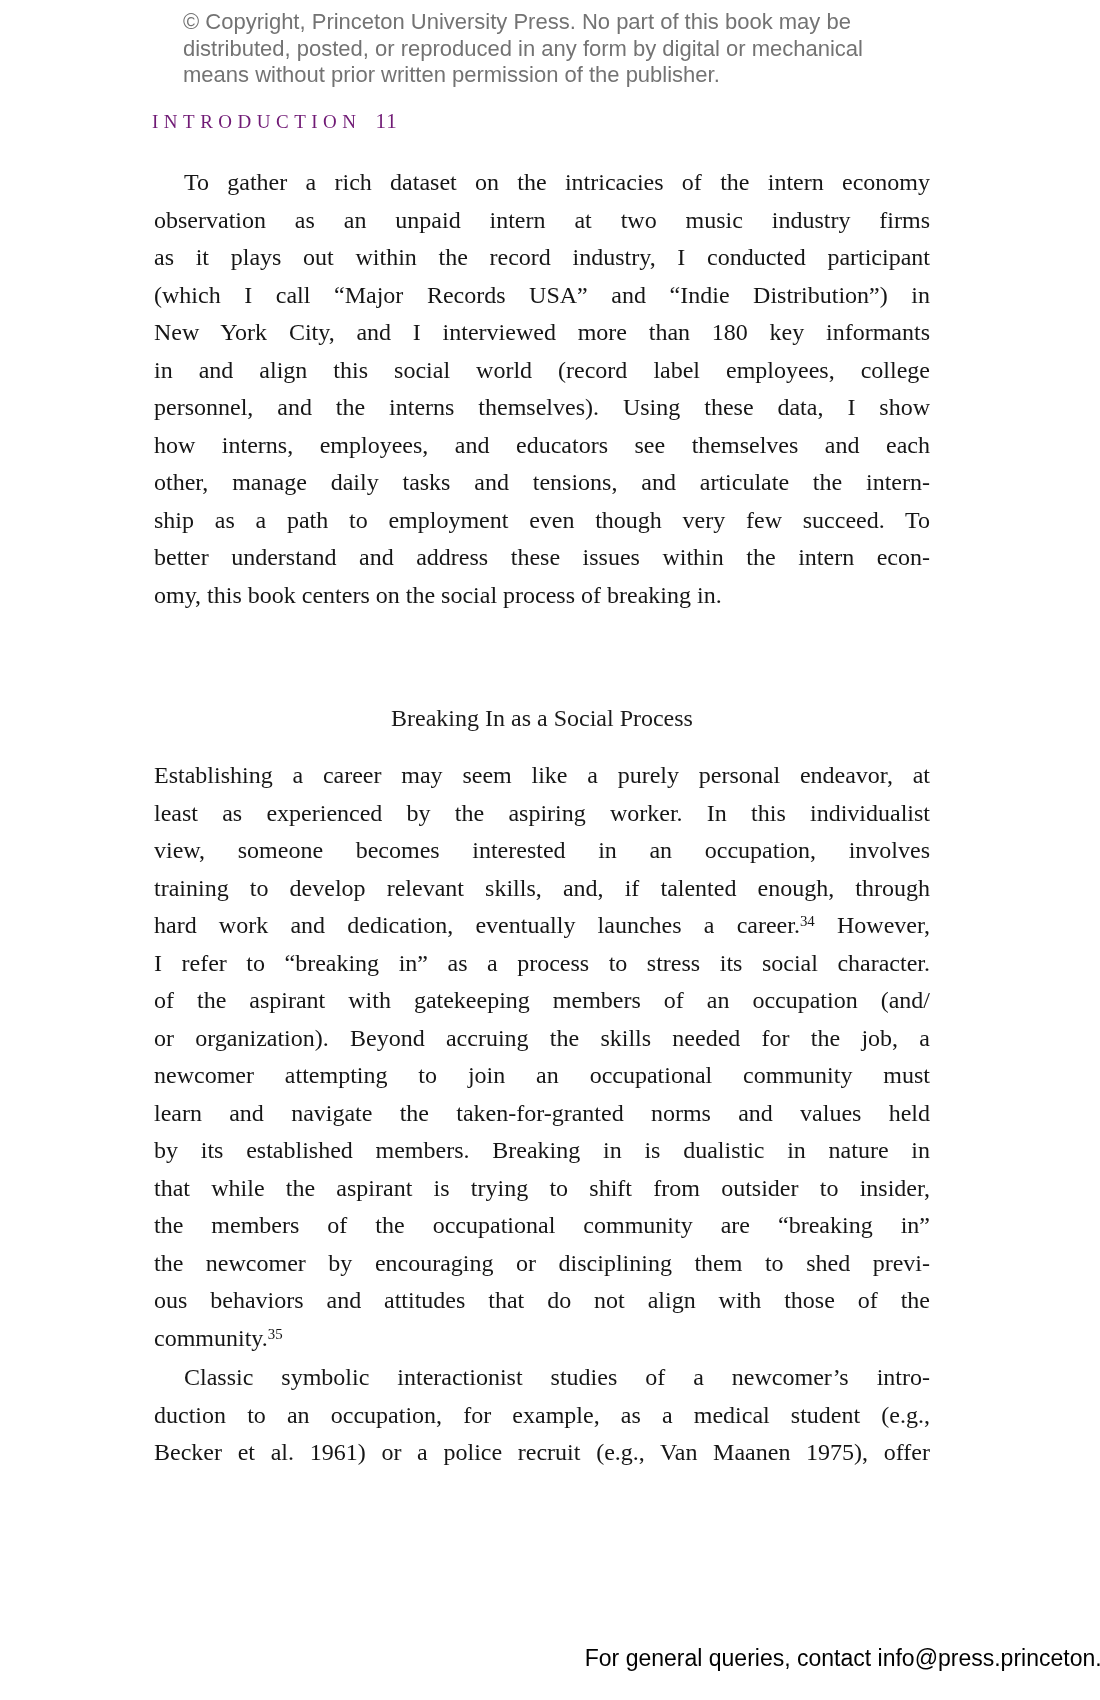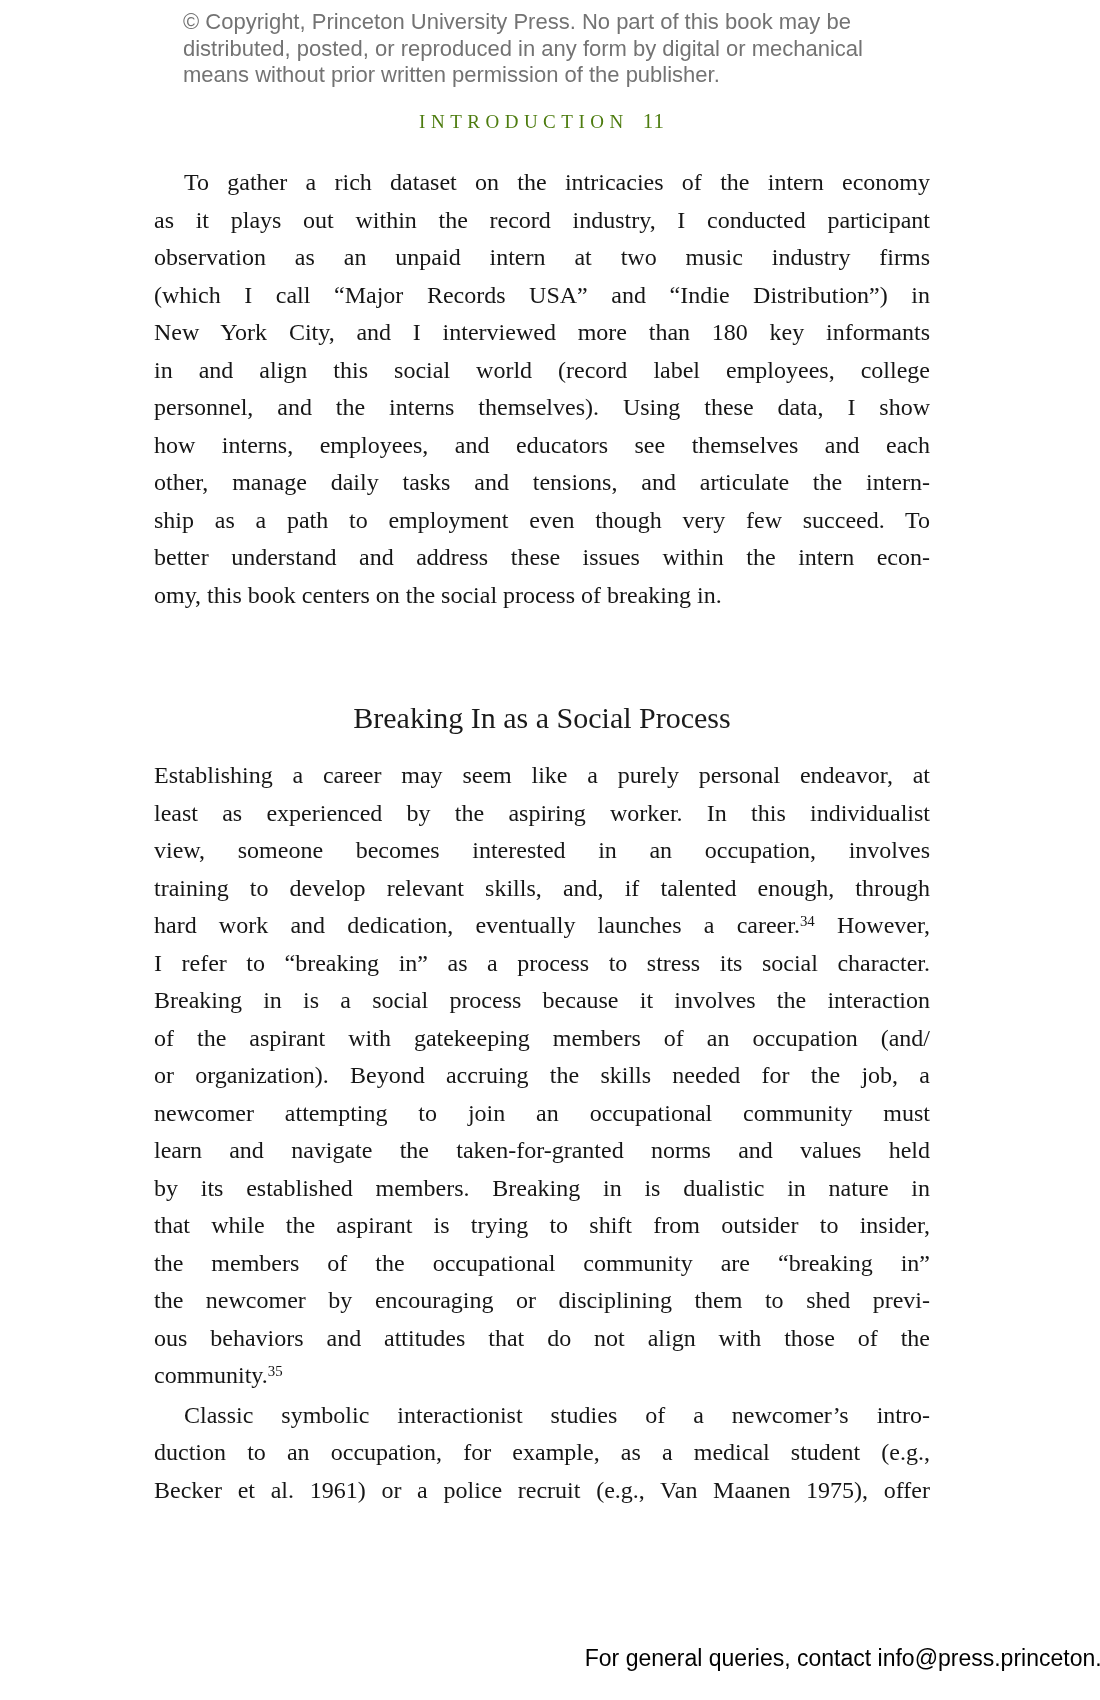--- a/index.html
+++ b/index.html
@@ -17,22 +17,22 @@
     font-family: Liberation Sans, sans-serif;
     font-size: 22px;
     line-height: 26.5px;
     color: #737373;
   }
   .copyright .cline { white-space: nowrap; }
   .running-head {
     position: absolute;
     left: 152px; top: 109px;
     width: 780px;
-    text-align: center;
-    color: #4d7c0f;
+    text-align: left;
+    color: #701a75;
   }
   .running-head .rh-title {
     font-size: 19px;
     letter-spacing: 5.5px;
   }
   .running-head .rh-page {
     font-size: 21px;
     letter-spacing: 1px;
     margin-left: 14px;
   }
@@ -54,21 +54,21 @@
   .line sup {
     font-size: 0.62em;
     line-height: 0;
     position: relative;
     top: -0.45em;
     vertical-align: baseline;
   }
   .section-heading {
     margin-top: 84px;
     margin-bottom: 19px;
-    font-size: 30px;
+    font-size: 24px;
     line-height: 40px;
     text-align: right;
     text-align-last: center;
     color: #1b1b1b;
   }
   .footer {
     position: absolute;
     left: 0; top: 1645px;
     width: 1100px;
     text-align: right;
@@ -87,41 +87,40 @@
   <div class="cline">means without prior written permission of the publisher.</div>
 </div>
 
 <div class="running-head">
   <span class="rh-title">INTRODUCTION</span><span class="rh-page">11</span>
 </div>
 
 <div class="body-text">
     <div class="paragraph">
       <div class="line indent">To gather a rich dataset on the intricacies of the intern economy</div>
+      <div class="line">observation as an unpaid intern at two music industry firms</div>
       <div class="line">as it plays out within the record industry, I conducted participant</div>
-      <div class="line">observation as an unpaid intern at two music industry firms</div>
       <div class="line">(which I call “Major Records USA” and “Indie Distribution”) in</div>
       <div class="line">New York City, and I interviewed more than 180 key informants</div>
       <div class="line">in and align this social world (record label employees, college</div>
       <div class="line">personnel, and the interns themselves). Using these data, I show</div>
       <div class="line">how interns, employees, and educators see themselves and each</div>
       <div class="line">other, manage daily tasks and tensions, and articulate the intern-</div>
       <div class="line">ship as a path to employment even though very few succeed. To</div>
       <div class="line">better understand and address these issues within the intern econ-</div>
       <div class="line last">omy, this book centers on the social process of breaking in.</div>
     </div>
     <div class="section-heading">Breaking In as a Social Process</div>
     <div class="paragraph">
       <div class="line">Establishing a career may seem like a purely personal endeavor, at</div>
       <div class="line">least as experienced by the aspiring worker. In this individualist</div>
       <div class="line">view, someone becomes interested in an occupation, involves</div>
       <div class="line">training to develop relevant skills, and, if talented enough, through</div>
       <div class="line">hard work and dedication, eventually launches a career.<sup>34</sup> However,</div>
       <div class="line">I refer to “breaking in” as a process to stress its social character.</div>
-      <div class="line">Breaking in is a social process because it involves the interaction</div>
       <div class="line">of the aspirant with gatekeeping members of an occupation (and/</div>
       <div class="line">or organization). Beyond accruing the skills needed for the job, a</div>
       <div class="line">newcomer attempting to join an occupational community must</div>
       <div class="line">learn and navigate the taken-for-granted norms and values held</div>
       <div class="line">by its established members. Breaking in is dualistic in nature in</div>
       <div class="line">that while the aspirant is trying to shift from outsider to insider,</div>
       <div class="line">the members of the occupational community are “breaking in”</div>
       <div class="line">the newcomer by encouraging or disciplining them to shed previ-</div>
       <div class="line">ous behaviors and attitudes that do not align with those of the</div>
       <div class="line last">community.<sup>35</sup></div>

